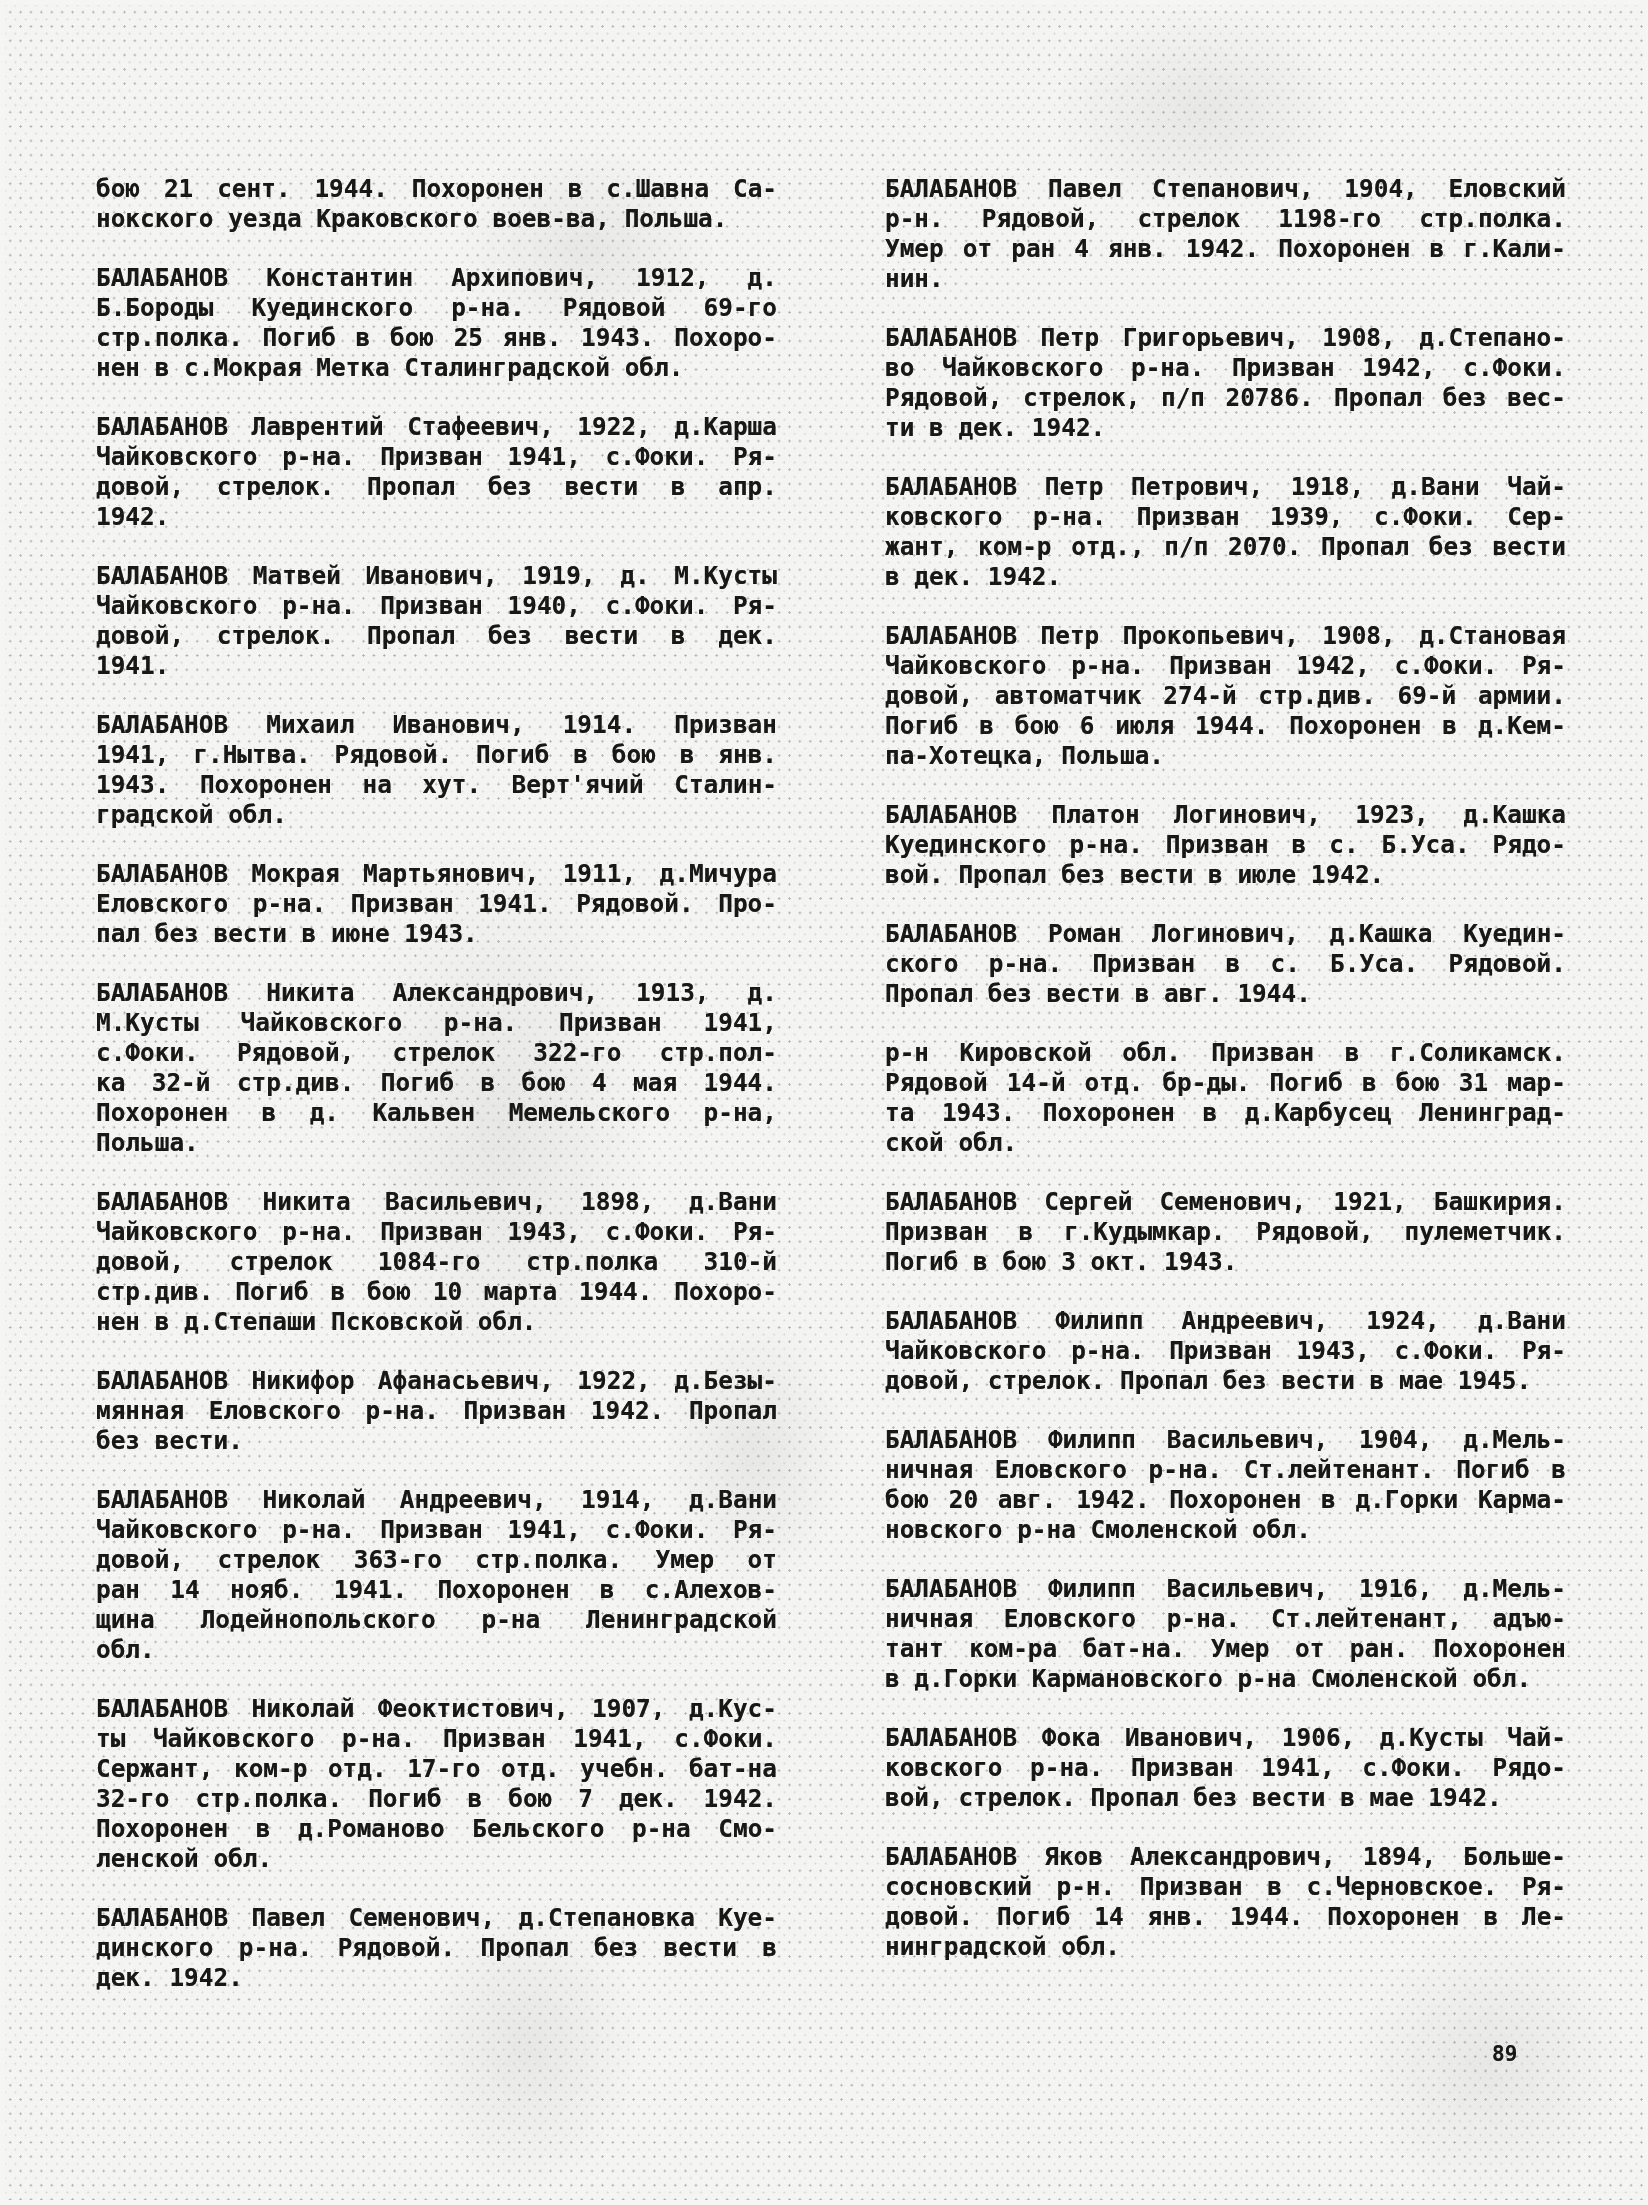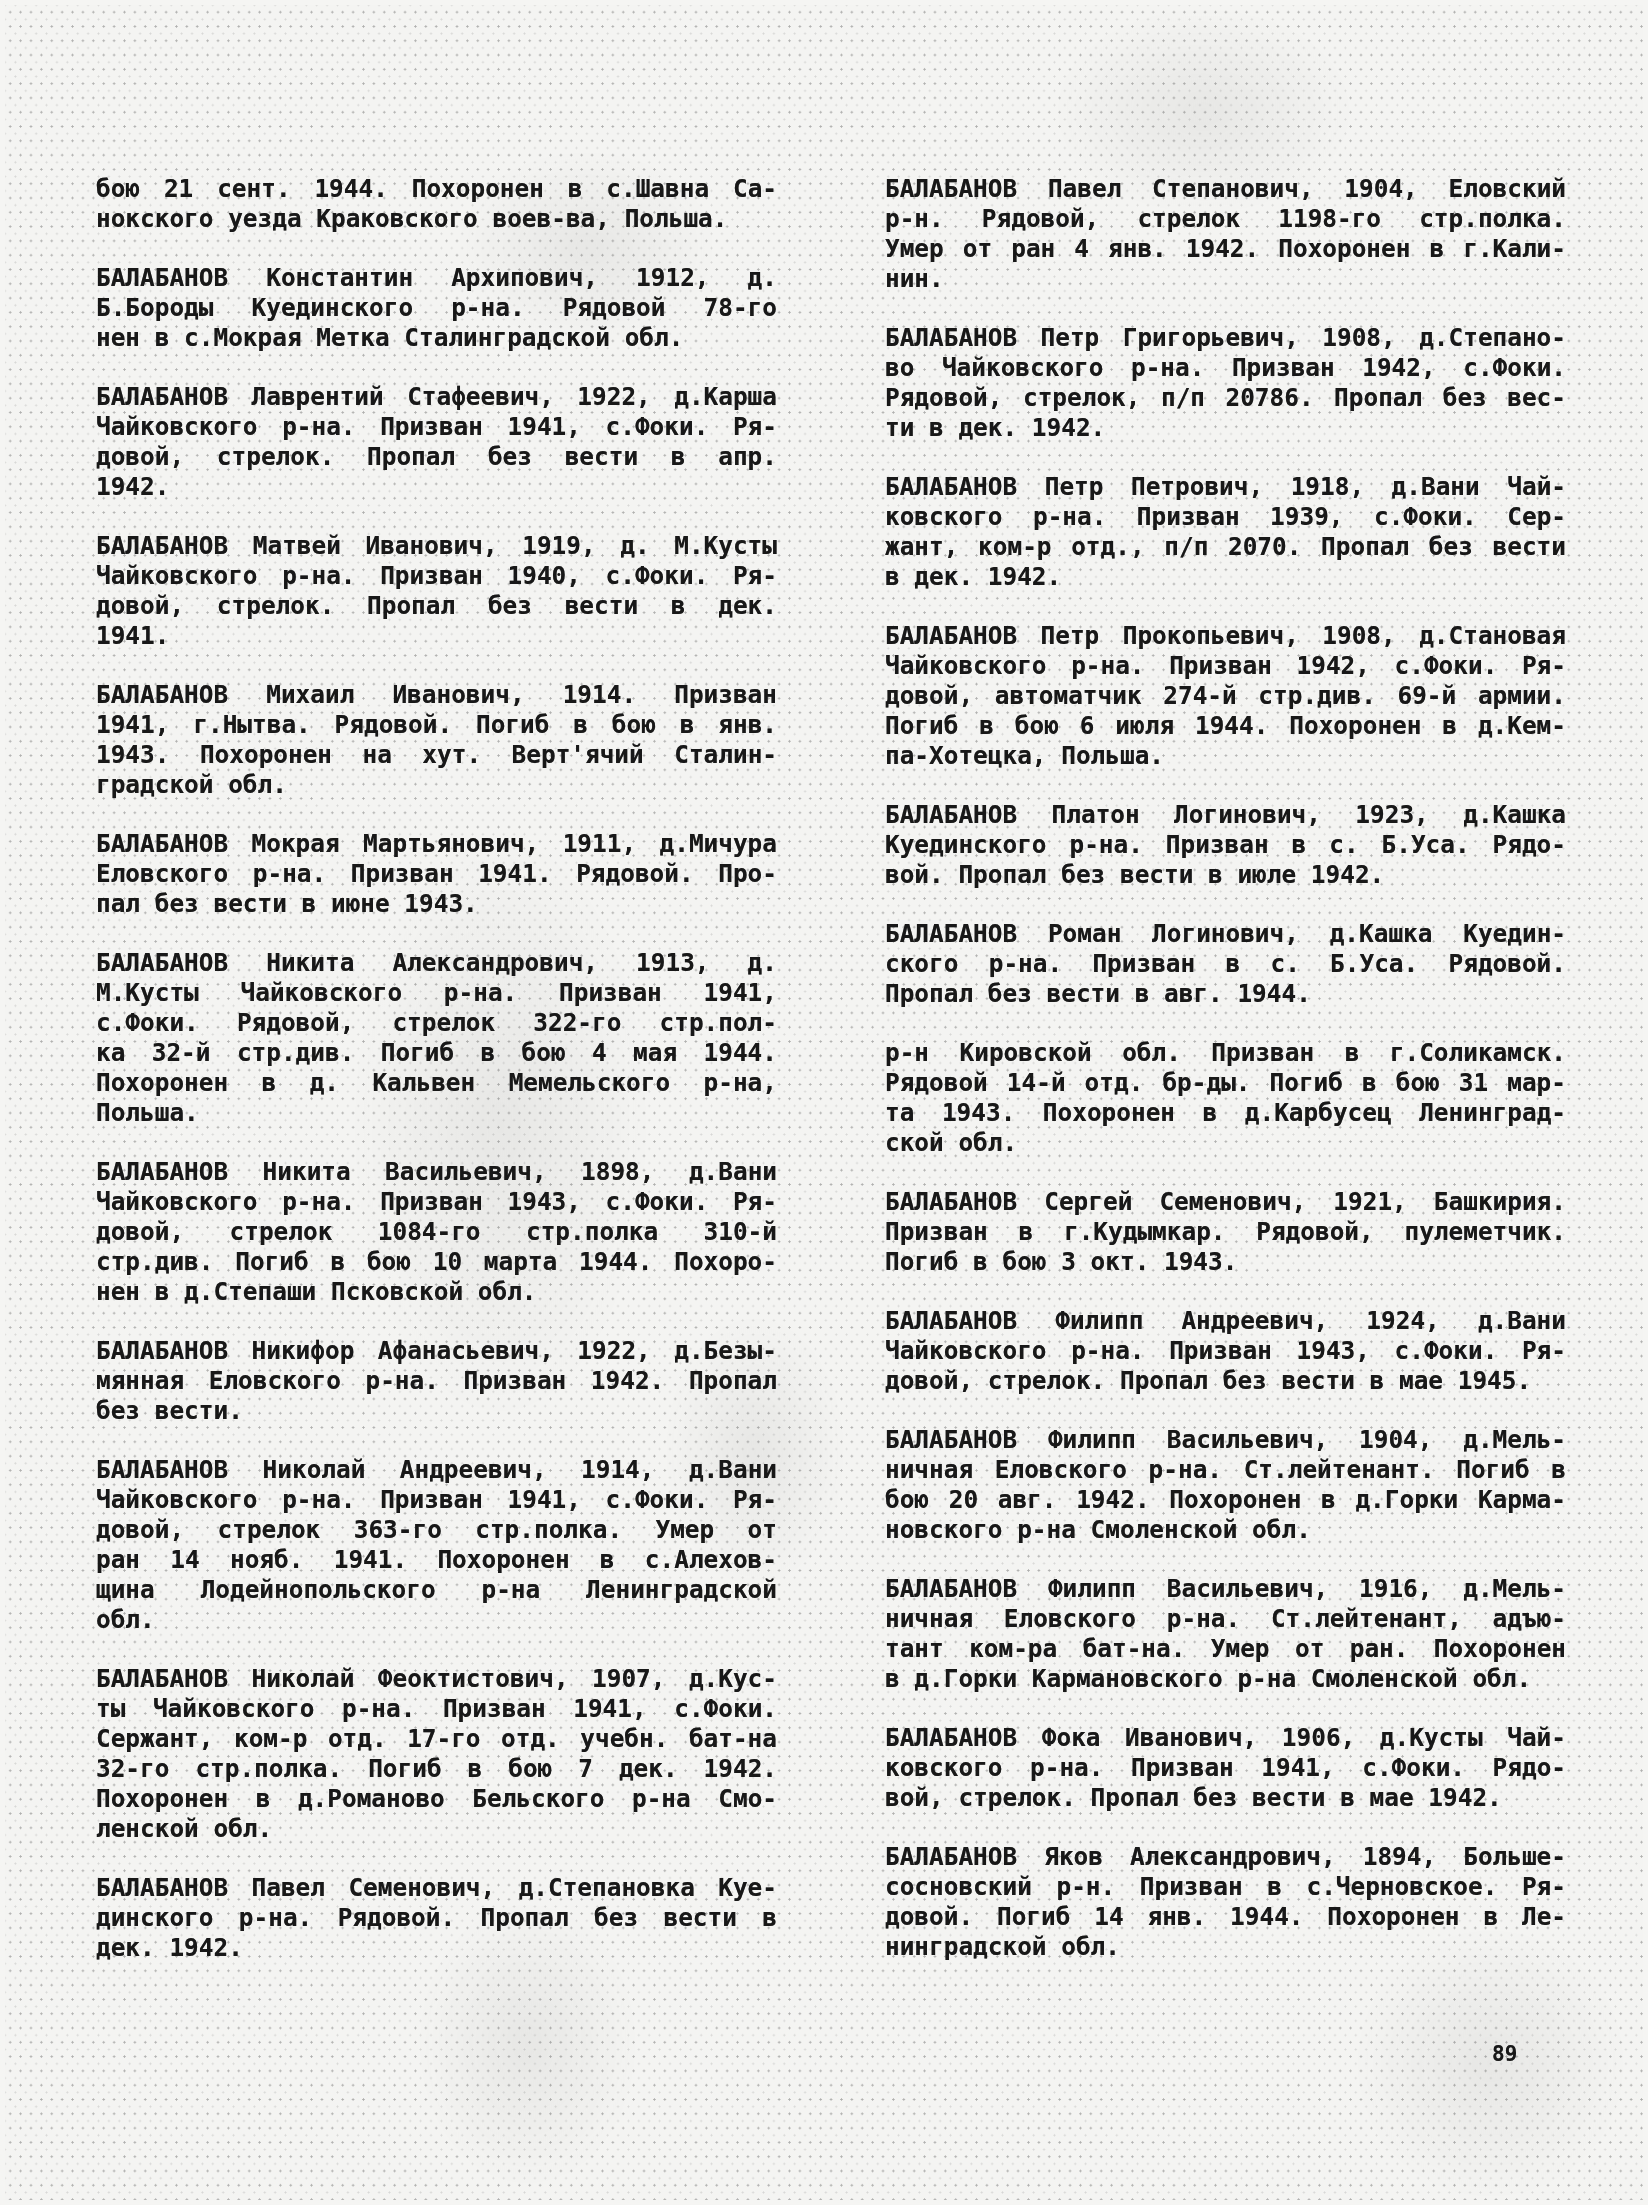--- a/index.html
+++ b/index.html
@@ -89,21 +89,22 @@
   <div class="artifact a5"></div>
   <div class="artifact a6"></div>
 
   <div class="column left">
       <div class="entry">
         <div class="line">бою 21 сент. 1944. Похоронен в с.Шавна Са-</div>
         <div class="line final">нокского уезда Краковского воев-ва, Польша.</div>
       </div>
       <div class="entry">
         <div class="line">БАЛАБАНОВ Константин Архипович, 1912, д.</div>
-        <div class="line">Б.Бороды Куединского р-на. Рядовой 78-го</div>
+        <div class="line">Б.Бороды Куединского р-на. Рядовой 69-го</div>
+        <div class="line">стр.полка. Погиб в бою 25 янв. 1943. Похоро-</div>
         <div class="line final">нен в с.Мокрая Метка Сталинградской обл.</div>
       </div>
       <div class="entry">
         <div class="line">БАЛАБАНОВ Лаврентий Стафеевич, 1922, д.Карша</div>
         <div class="line">Чайковского р-на. Призван 1941, с.Фоки. Ря-</div>
         <div class="line">довой, стрелок. Пропал без вести в апр.</div>
         <div class="line final">1942.</div>
       </div>
       <div class="entry">
         <div class="line">БАЛАБАНОВ Матвей Иванович, 1919, д. М.Кусты</div>

